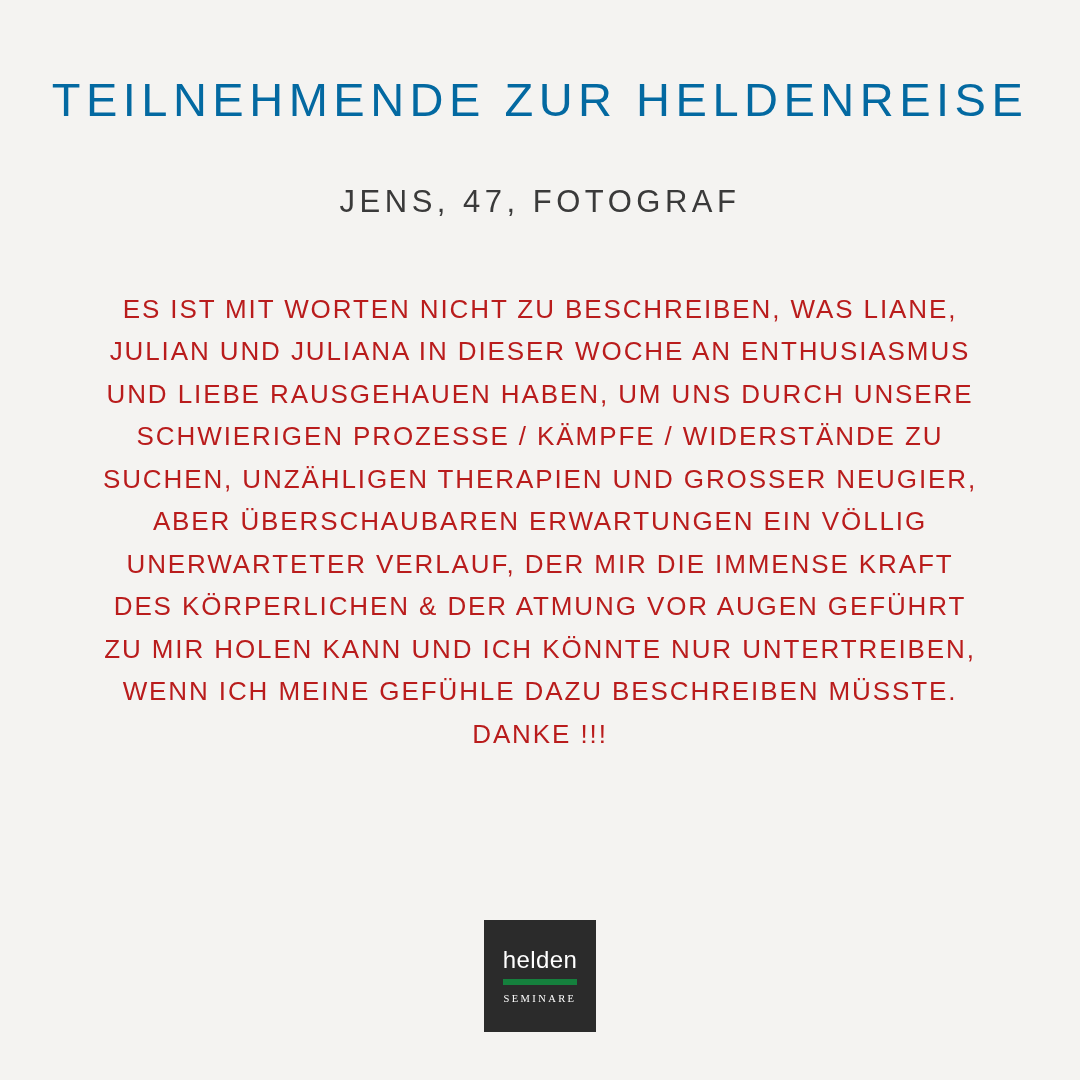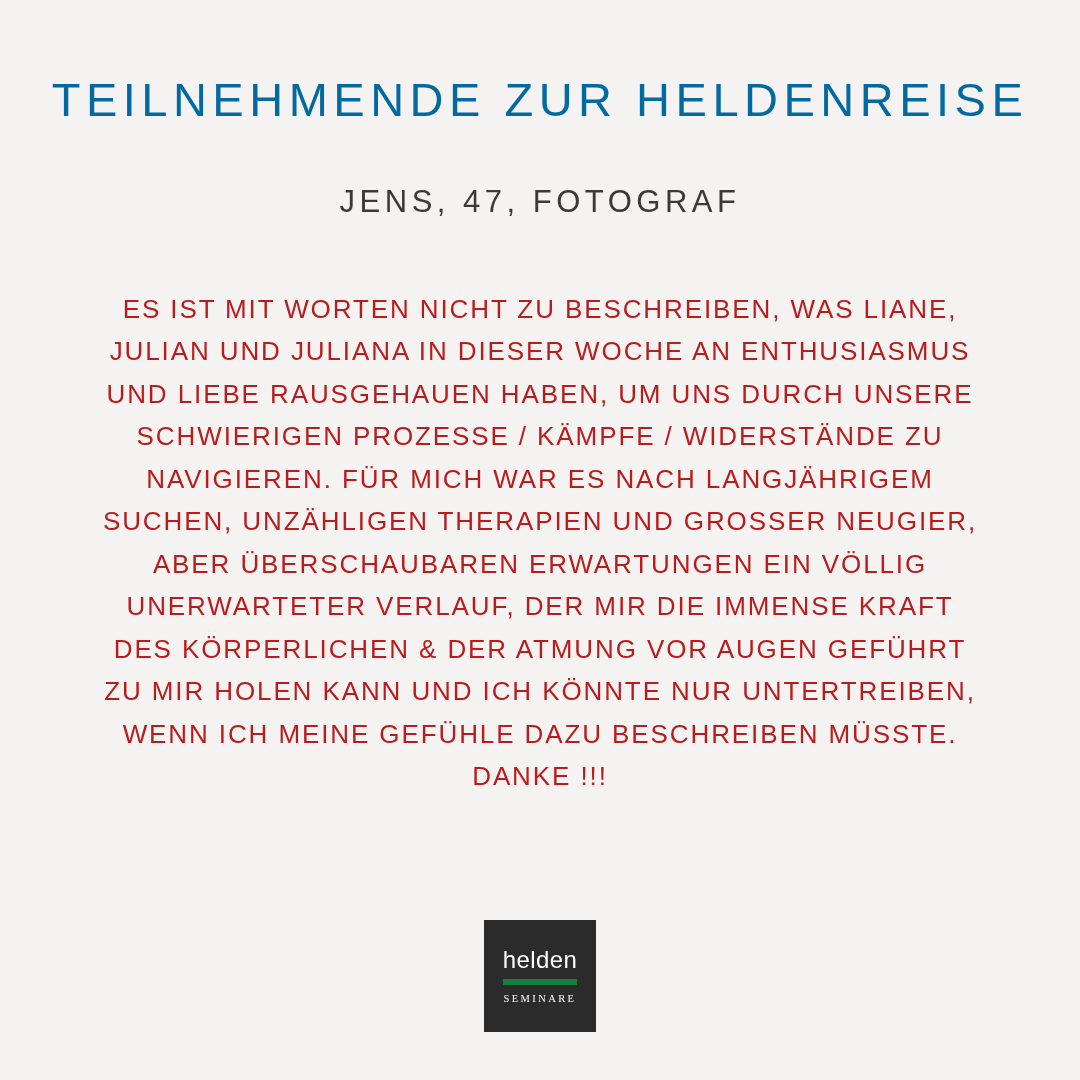--- a/index.html
+++ b/index.html
@@ -103,21 +103,20 @@
 
   <div class="headline">Teilnehmende zur Heldenreise</div>
 
   <div class="subtitle">Jens, 47, Fotograf</div>
 
   <div class="testimonial">
     <span class="line">ES IST MIT WORTEN NICHT ZU BESCHREIBEN, WAS LIANE,</span>
     <span class="line">JULIAN UND JULIANA IN DIESER WOCHE AN ENTHUSIASMUS</span>
     <span class="line">UND LIEBE RAUSGEHAUEN HABEN, UM UNS DURCH UNSERE</span>
     <span class="line">SCHWIERIGEN PROZESSE / KÄMPFE / WIDERSTÄNDE ZU</span>
-    <span class="line">NAVIGIEREN. FÜR MICH WAR ES NACH LANGJÄHRIGEM</span>
     <span class="line">SUCHEN, UNZÄHLIGEN THERAPIEN UND GROSSER NEUGIER,</span>
     <span class="line">ABER ÜBERSCHAUBAREN ERWARTUNGEN EIN VÖLLIG</span>
     <span class="line">UNERWARTETER VERLAUF, DER MIR DIE IMMENSE KRAFT</span>
     <span class="line">DES KÖRPERLICHEN &amp; DER ATMUNG VOR AUGEN GEFÜHRT</span>
     <span class="line">ZU MIR HOLEN KANN UND ICH KÖNNTE NUR UNTERTREIBEN,</span>
     <span class="line">WENN ICH MEINE GEFÜHLE DAZU BESCHREIBEN MÜSSTE.</span>
     <span class="line">DANKE !!!</span>
   </div>
 
   <div class="logo-wrap">

